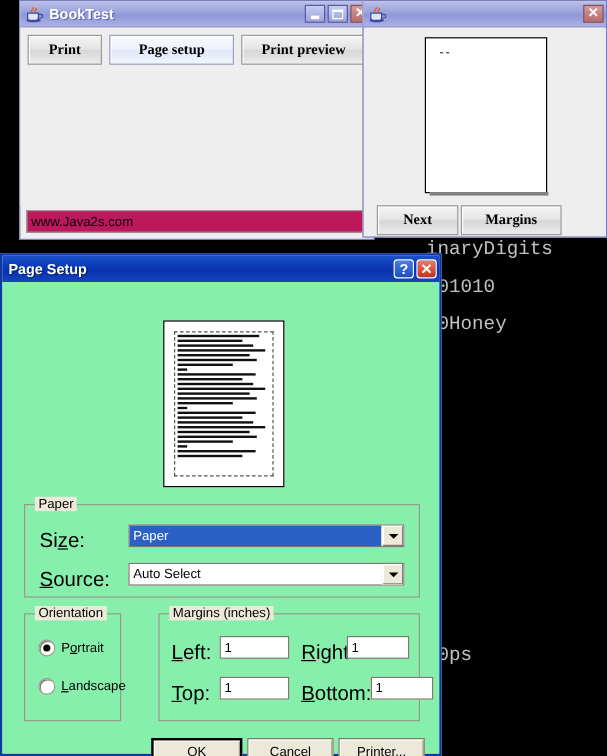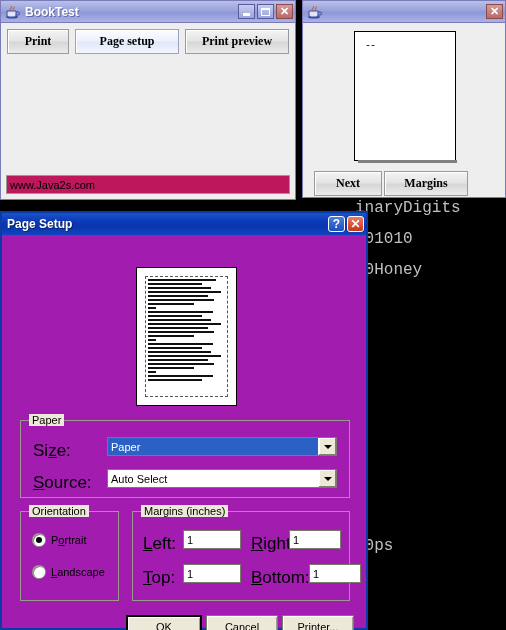--- a/index.html
+++ b/index.html
@@ -47,21 +47,21 @@
     display:flex;align-items:center;justify-content:center;
     background:linear-gradient(to bottom,#c6cdf0,#9aa3de);
     box-sizing:border-box;
   }
   .wbtn.close{background:linear-gradient(to bottom,#d49a9a,#b86a6a);border-color:#8a4a4a;}
   .wbtn .gl{font-size:11px;color:#ffffff;font-weight:bold;line-height:1;}
   .wbtn .minbox{width:7px;height:3px;background:#ffffff;margin-top:6px;}
   .wbtn .maxbox{width:9px;height:8px;border:1px solid #ffffff;border-top-width:2px;box-sizing:border-box;}
 
   
-  #w-booktest{left:0px;top:0px;width:296px;height:200px;}
+  #w-booktest{left:16px;top:0px;width:296px;height:200px;}
   #w-booktest .body{padding:6px 6px 0 6px;height:149px;box-sizing:border-box;background:#eeeeee;}
   .jrow{display:flex;gap:6px;}
   .jbtn{
     background:linear-gradient(to bottom,#f4f4f4 0%,#e4e4e4 48%,#d6d6d6 52%,#ebebeb 100%);
     border:1px solid #9a9a9a;
     box-shadow:inset 1px 1px 0 #ffffff;
     padding:4px 10px;font-size:12px;font-weight:bold;color:#000;
     text-align:center;box-sizing:border-box;cursor:default;
     font-family:Liberation Serif, serif;
   }
@@ -105,40 +105,40 @@
     display:flex;align-items:center;padding:0 2px 0 5px;box-sizing:border-box;
   }
   #dlg-tb .t{color:#fff;font-weight:bold;font-size:12px;flex:1;
      text-shadow:1px 1px 1px rgba(0,0,0,.45);}
   .dbtn{width:17px;height:16px;margin-left:2px;border:1px solid #ffffff;border-radius:3px;
         display:flex;align-items:center;justify-content:center;box-sizing:border-box;
         font-size:12px;font-weight:bold;color:#fff;}
   .dbtn.help{background:linear-gradient(to bottom,#4b7fe0,#1c4fbe);}
   .dbtn.close{background:linear-gradient(to bottom,#e87d62,#c8331c);}
 
-  #dlg-body{position:absolute;left:0;right:0;top:22px;bottom:0;background:#a21caf;}
+  #dlg-body{position:absolute;left:0;right:0;top:22px;bottom:0;background:#86efac;}
 
   
   #ps-thumb{
     position:absolute;left:134px;top:32px;width:101px;height:139px;
     background:#ffffff;border:1px solid #000;box-sizing:border-box;
     overflow:hidden;
   }
   #ps-thumb .dashed{position:absolute;left:8px;top:8px;right:8px;bottom:8px;border:1px dashed #555;}
   #ps-thumb .lines{position:absolute;left:11px;top:11px;right:11px;}
   #ps-thumb .ln{height:2px;background:#111;margin-bottom:2px;}
 
   
   .grp{position:absolute;border:1px solid #9a9a8c;box-sizing:border-box;}
   .grp > .lg{
     position:absolute;top:-7px;left:8px;background:#ece9d8;padding:0 3px;
     font-size:11px;color:#000;
   }
   #grp-paper{left:18px;top:185px;width:330px;height:78px;}
-  #grp-orientation{left:18px;top:276px;width:99px;height:90px;}
+  #grp-orientation{left:18px;top:276px;width:81px;height:90px;}
   #grp-margins{left:130px;top:276px;width:218px;height:90px;}
 
   .lbl{position:absolute;font-size:17px;color:#000;}
   .u{text-decoration:underline;}
 
   .combo{position:absolute;height:19px;background:#fff;border:1px solid #7a7a6a;
          box-sizing:border-box;display:flex;align-items:stretch;}
   .combo .val{flex:1;padding:2px 3px;font-size:11px;color:#000;
         overflow:hidden;white-space:nowrap;line-height:14px;}
   .combo.sel .val{background:#2b61c4;color:#fff;}

